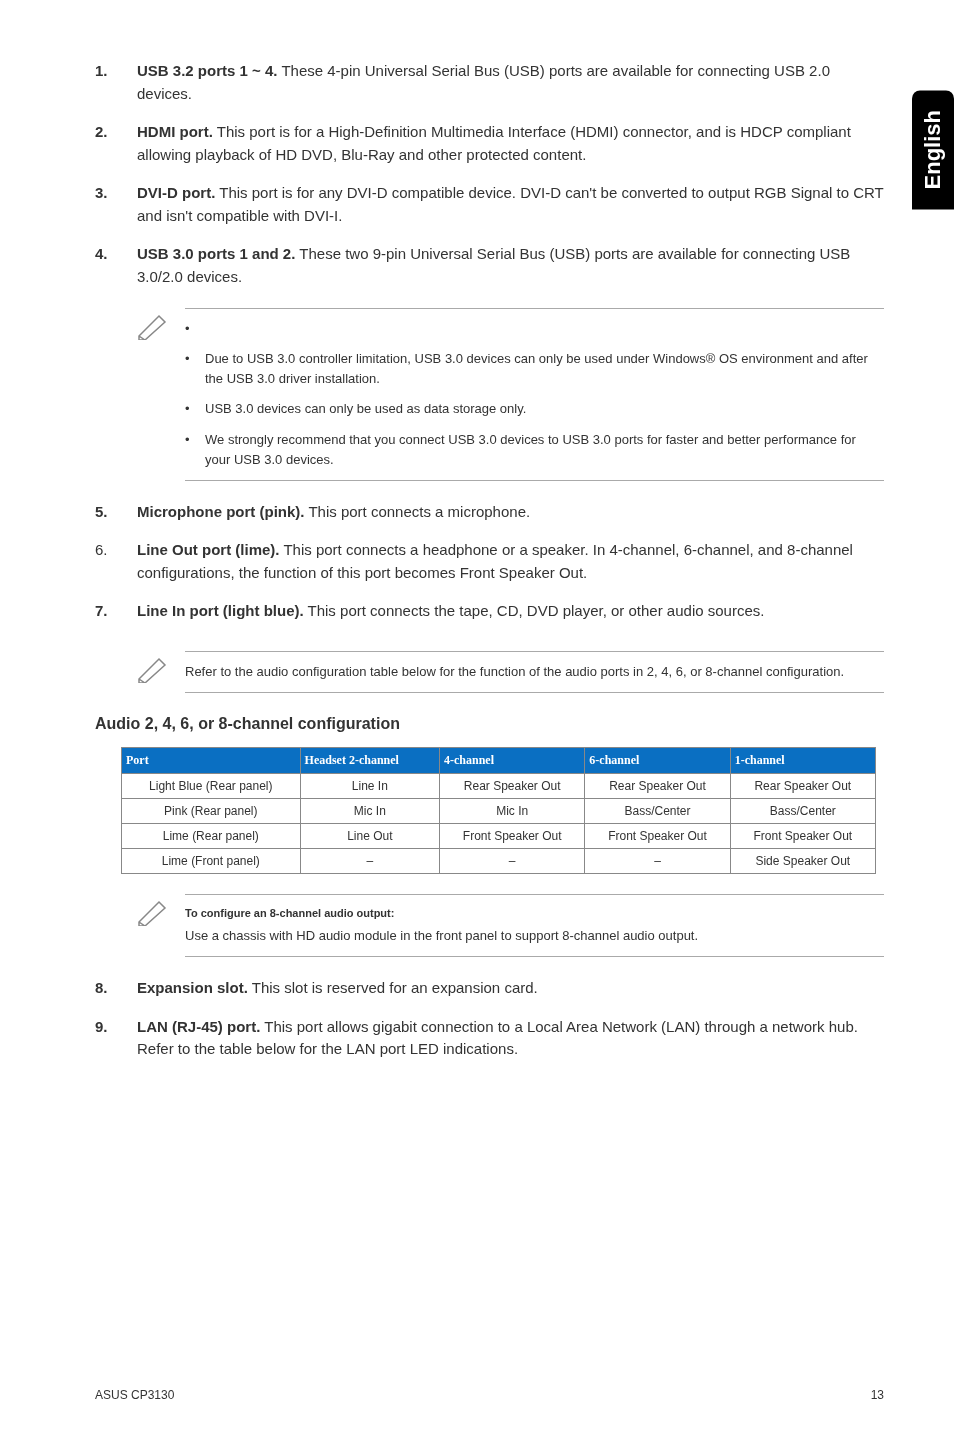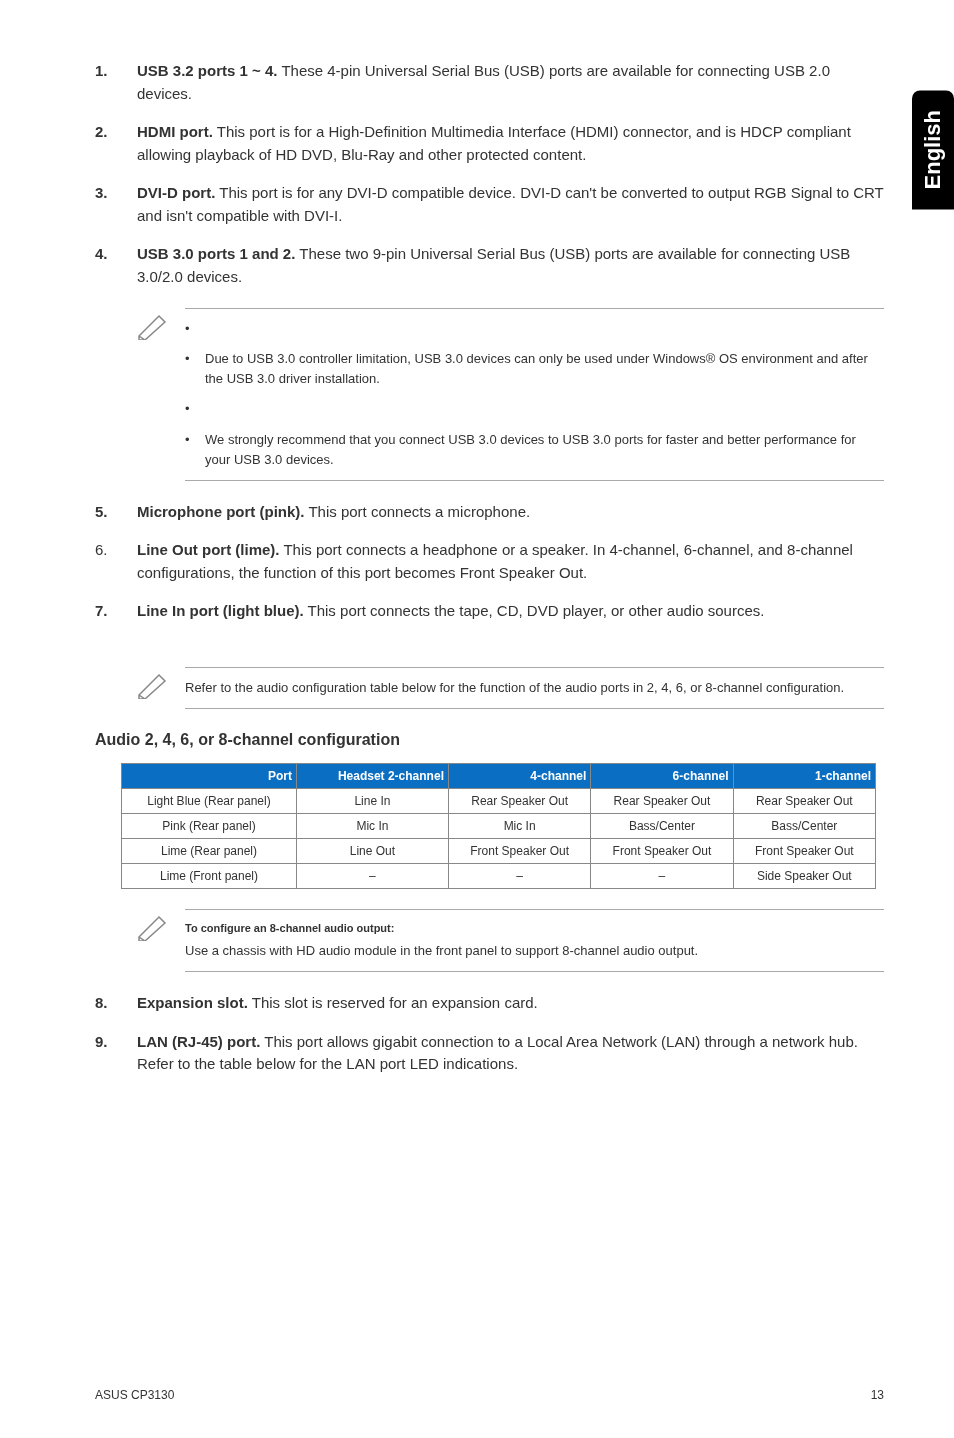--- a/index.html
+++ b/index.html
@@ -85,21 +85,22 @@
     border-collapse: collapse;
     font-size: 12px;
     margin-left: 0;
   }
   table.audio th {
     background: #0a6fc2;
     color: #fff;
     font-weight: bold;
     padding: 5px 4px;
     border: 1px solid #888;
-    text-align: right;
+    text-align: left;
+    font-family: Liberation Serif, serif;
   }
   table.audio td {
     border: 1px solid #888;
     padding: 5px 4px;
     text-align: center;
   }
   .configure-title {
     font-weight: bold;
     margin-bottom: 4px;
     font-size: 11px;
@@ -149,20 +150,21 @@
     <div class="note-content">
       <div class="bullet-row">
           <div class="bullet-dot">•</div>
         </div>
       <div class="bullet-row">
           <div class="bullet-dot">•</div>
           <div>Due to USB 3.0 controller limitation, USB 3.0 devices can only be used under Windows® OS environment and after the USB 3.0 driver installation.</div>
         </div>
       <div class="bullet-row">
           <div class="bullet-dot">•</div>
+          <div>USB 3.0 devices can only be used as data storage only.</div>
         </div>
       <div class="bullet-row">
           <div class="bullet-dot">•</div>
           <div>We strongly recommend that you connect USB 3.0 devices to USB 3.0 ports for faster and better performance for your USB 3.0 devices.</div>
         </div>
     </div>
   </div>
 
   <div class="list-item">
     <div class="list-num">5.</div>
@@ -170,21 +172,21 @@
   </div>
   <div class="list-item">
     <div class="list-num" style="font-weight:normal">6.</div>
     <div class="list-text"><b>Line Out port (lime).</b><span> This port connects a headphone or a speaker. In 4-channel, 6-channel, and 8-channel configurations, the function of this port becomes Front Speaker Out.</span></div>
   </div>
   <div class="list-item">
     <div class="list-num">7.</div>
     <div class="list-text"><b>Line In port (light blue).</b><span> This port connects the tape, CD, DVD player, or other audio sources.</span></div>
   </div>
 
-  <div class="note-block" style="margin-top:44px">
+  <div class="note-block" style="margin-top:28px">
     <div class="note-icon">
       <svg viewBox="0 0 32 28">
           <path d="M2 24 L22 4 L28 10 L8 28 L2 28 Z M2 24 L8 28" fill="none" stroke="#888" stroke-width="1.5"></path>
           <path d="M2 28 L0 30" stroke="#888" stroke-width="1"></path>
         </svg>
     </div>
     <div class="note-content">Refer to the audio configuration table below for the function of the audio ports in 2, 4, 6, or 8-channel configuration.</div>
   </div>
 
   <div class="section-title">Audio 2, 4, 6, or 8-channel configuration</div>

